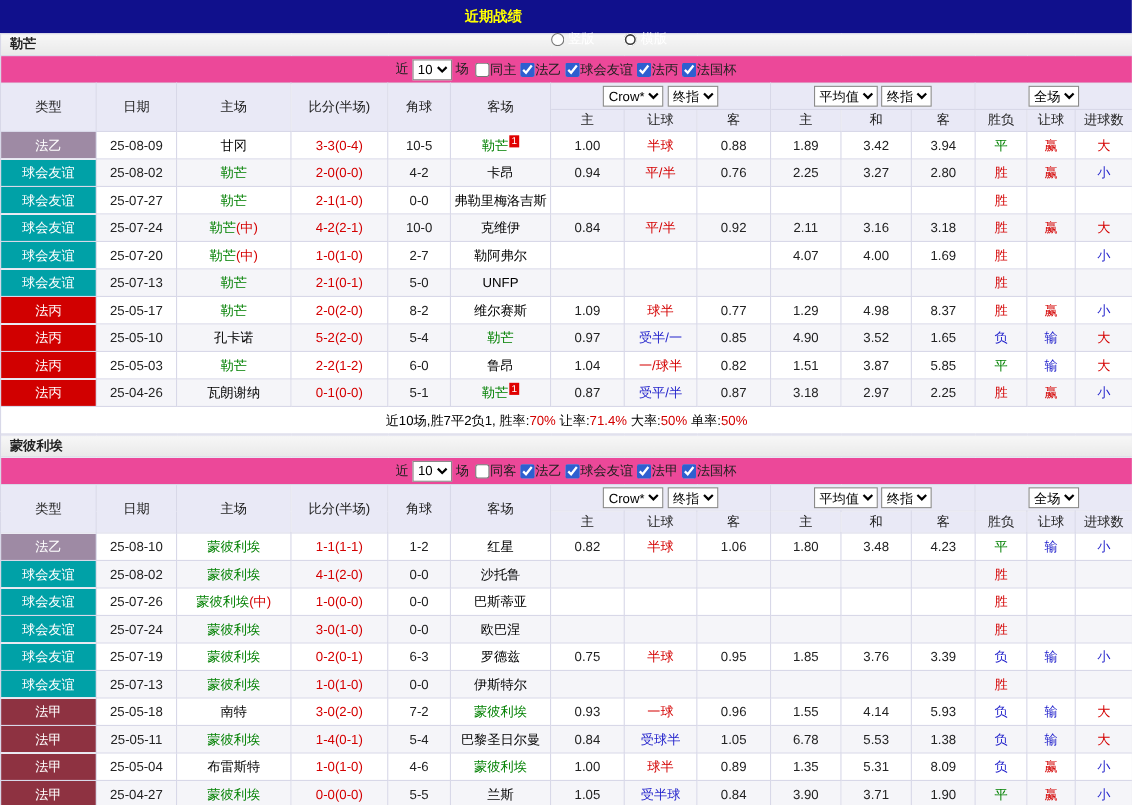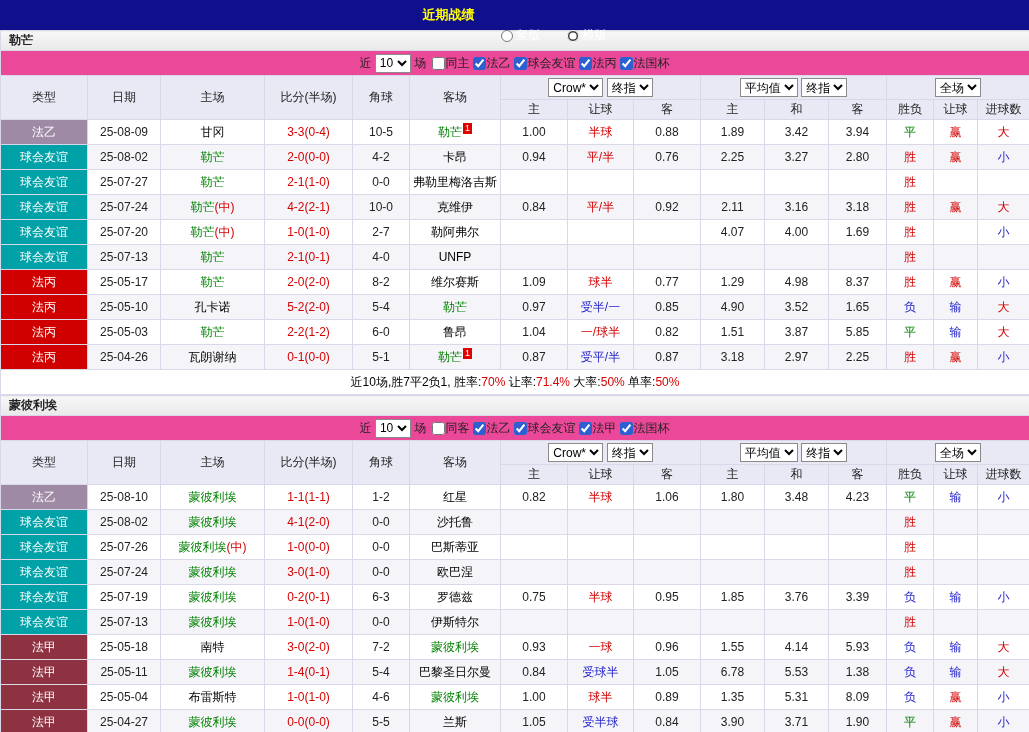--- a/index.html
+++ b/index.html
@@ -219,21 +219,21 @@
           <td>1.69</td>
           <td class="red">胜</td>
           <td class=""></td>
           <td class="blue">小</td>
         </tr>
         <tr class="alt">
           <td class="league" style="background:#00a1a7">球会友谊</td>
           <td>25-07-13</td>
           <td><span class="green">勒芒</span></td>
           <td class="red">2-1(0-1)</td>
-          <td>4-0</td>
+          <td>5-0</td>
           <td><span class="black">UNFP</span></td>
           <td></td>
           <td class=""></td>
           <td></td>
           <td></td>
           <td></td>
           <td></td>
           <td class="red">胜</td>
           <td class=""></td>
           <td class=""></td>

